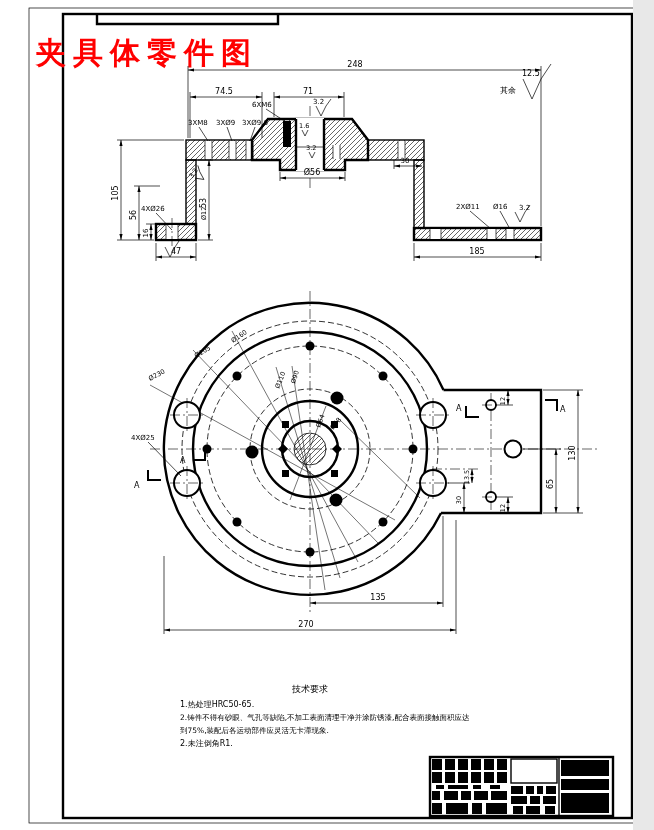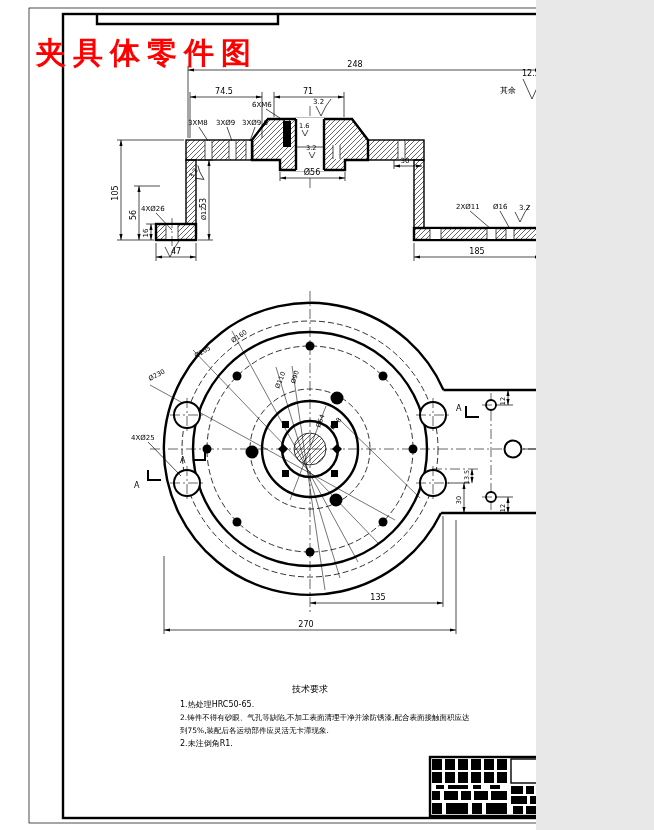--- a/index.html
+++ b/index.html
@@ -1,16 +1,16 @@
 <!DOCTYPE html>
 <html><head>
 <meta charset="utf-8">
 <style>
   html,body{margin:0;padding:0;background:#e8e8e8;}
-  .canvas{position:relative;width:536px;height:830px;background:#ffffff;overflow:hidden;
+  .canvas{position:relative;width:633px;height:830px;background:#ffffff;overflow:hidden;
           font-family:"DejaVu Sans",sans-serif;}
   svg{position:absolute;left:0;top:0;}
   .thick{stroke:#000;stroke-width:2.4;fill:none;}
   .mid{stroke:#000;stroke-width:1.4;fill:none;}
   .thin{stroke:#000;stroke-width:0.7;fill:none;}
   .cl{stroke:#000;stroke-width:0.6;fill:none;stroke-dasharray:10 3 2 3;}
   .dash{stroke:#000;stroke-width:0.8;fill:none;stroke-dasharray:6 3;}
   .dim{stroke:#000;stroke-width:0.7;fill:none;}
   .dtxt{font-family:"DejaVu Sans",sans-serif;font-size:8px;fill:#000;}
   .stxt{font-family:"DejaVu Sans",sans-serif;font-size:7px;fill:#000;}

